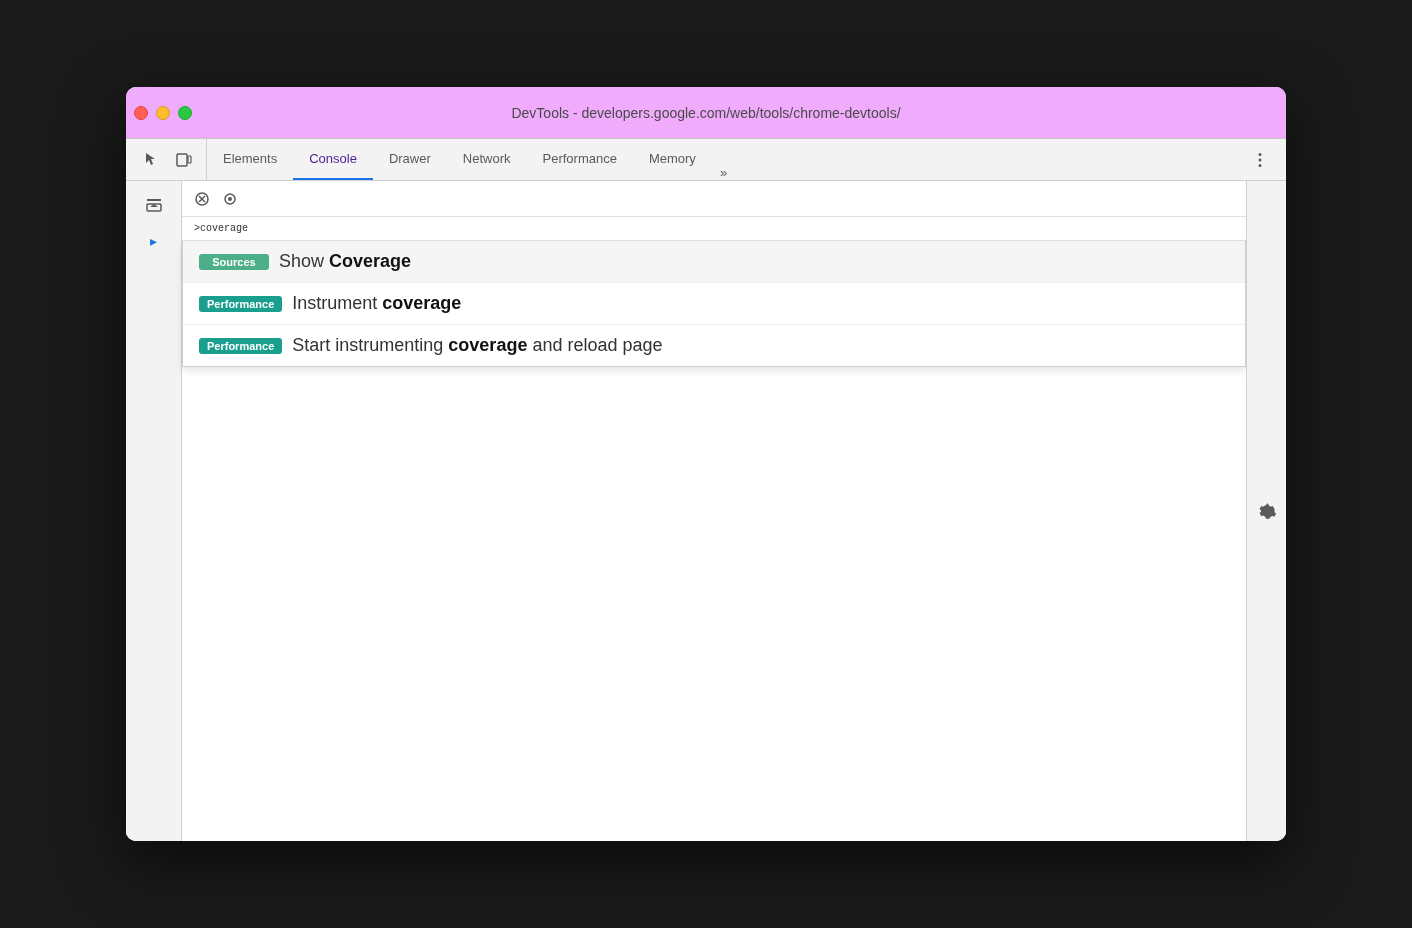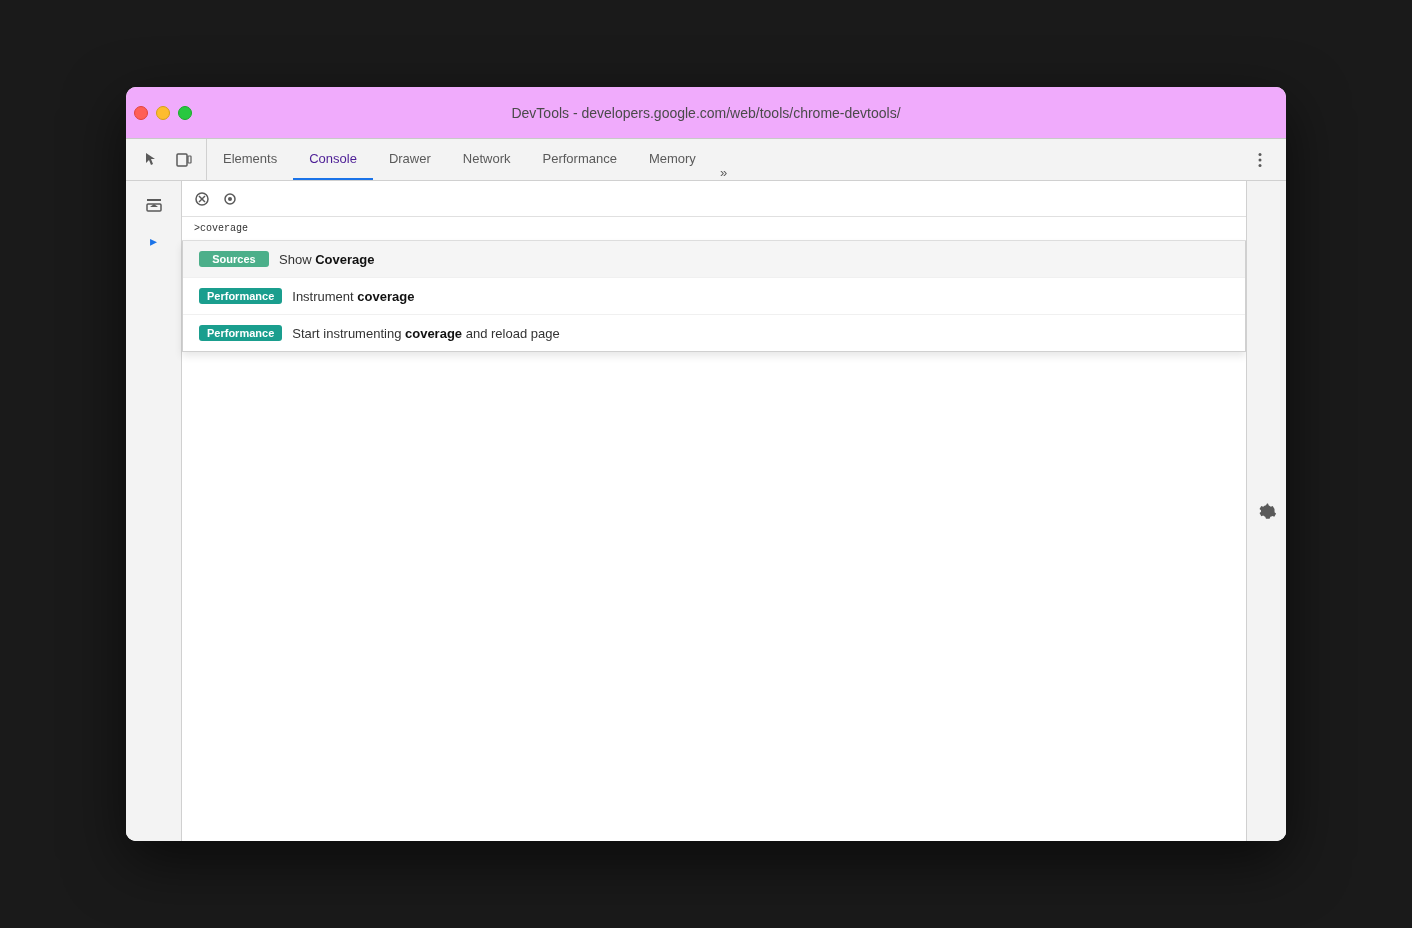--- a/index.html
+++ b/index.html
@@ -245,21 +245,21 @@
       font-size: 11px;
       font-weight: 600;
       color: #fff;
       white-space: nowrap;
       min-width: 70px;
     }
     .badge-drawer { background: #4caf8a; }
     .badge-performance { background: #1a9e8e; }
 
     .autocomplete-text {
-      font-size: 13px;
+      font-size: 18px;
       color: #333;
     }
     .autocomplete-text strong {
       font-weight: 700;
       color: #111;
     }
 
     
     .gear-area {
       display: flex;

